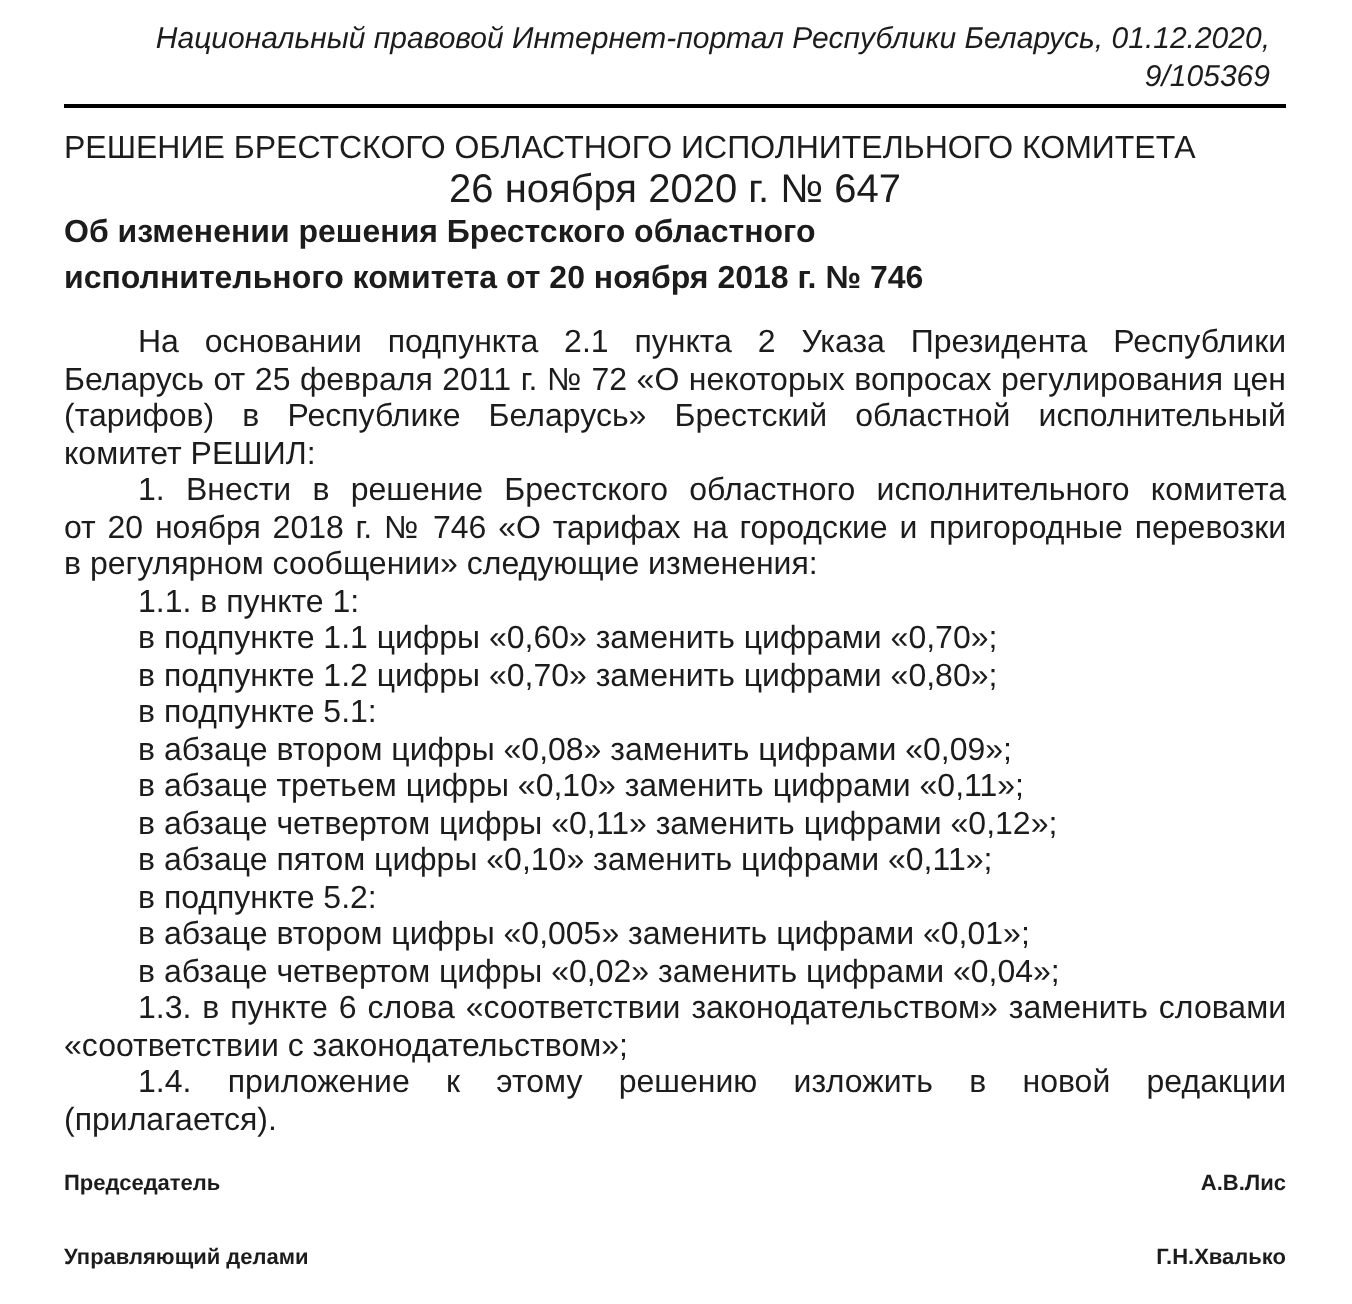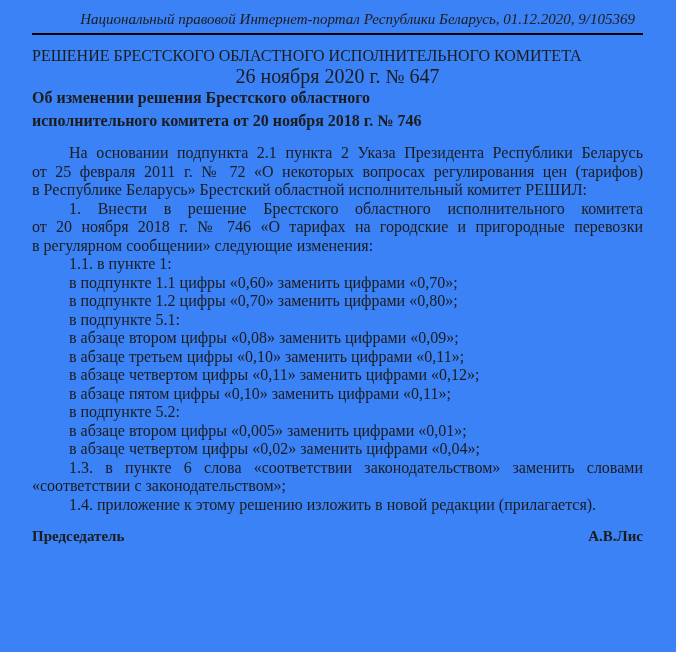--- a/index.html
+++ b/index.html
@@ -1,23 +1,23 @@
 <!DOCTYPE html>
 <html><head>
 <meta charset="utf-8">
 <style>
   html, body { margin: 0; padding: 0; background: #e8e8e8; }
   .page {
     position: relative;
     width: 676px;
     height: 652px;
     margin: 0 auto;
-    background: #3b82f6;
+    background: #ffffff;
     color: #1c1c1c;
-    font-family: Liberation Serif, serif;
+    font-family: Liberation Sans, sans-serif;
     box-sizing: border-box;
     padding: 7px 33px 0 32px;
     overflow: hidden;
   }
   .portal-header {
     font-style: italic;
     font-size: 15px;
     line-height: 19px;
     text-align: right;
     padding: 3px 8px 4px 0;
@@ -46,21 +46,21 @@
     line-height: 18.5px;
   }
   .body-block p {
     margin: 0;
     text-indent: 37px;
     text-align: justify;
   }
   .signatures {
     margin-top: 13px;
     font-weight: bold;
-    font-size: 15px;
+    font-size: 11px;
     line-height: 19px;
     text-align: center;
   }
   .sign-row {
     display: flex;
     justify-content: space-between;
     align-items: baseline;
   }
   .sign-row + .sign-row { margin-top: 18px; }
 </style>
@@ -98,15 +98,19 @@
       <p>в абзаце четвертом цифры «0,02» заменить цифрами «0,04»;</p>
       <p>1.3.&nbsp;в пункте&nbsp;6 слова «соответствии законодательством» заменить словами «соответствии с законодательством»;</p>
       <p>1.4.&nbsp;приложение к этому решению изложить в новой редакции (прилагается).</p>
     </div>
 
   <div class="signatures">
     <div class="sign-row">
       <span>Председатель</span>
       <span>А.В.Лис</span>
     </div>
+    <div class="sign-row">
+      <span>Управляющий делами</span>
+      <span>Г.Н.Хвалько</span>
+    </div>
   </div>
 
 </div>
 
 </body></html>

